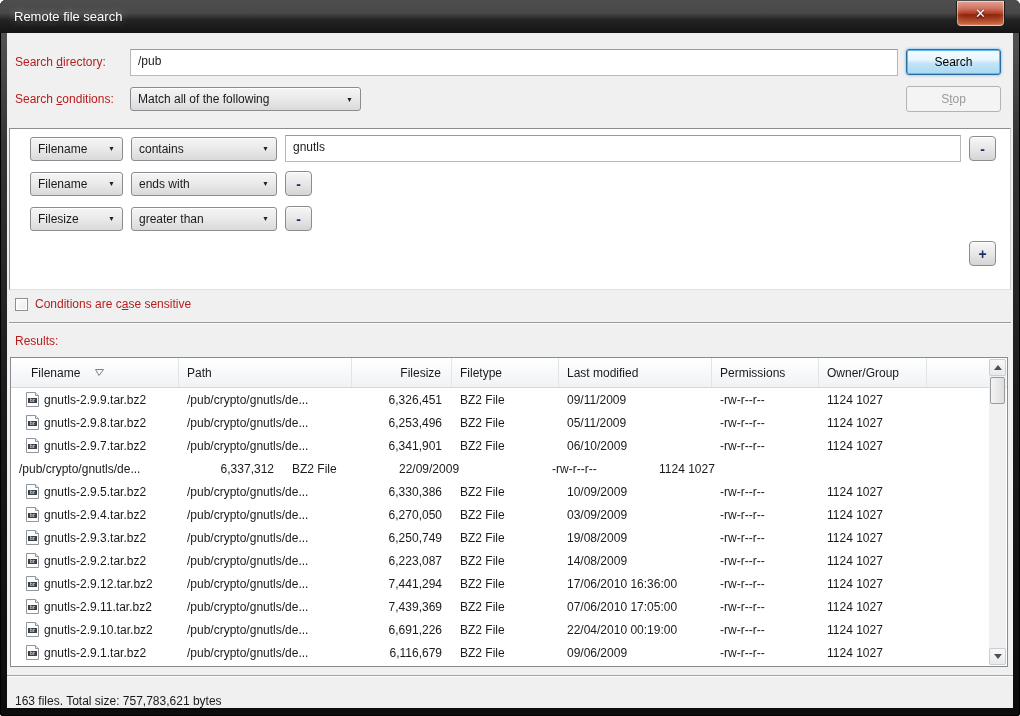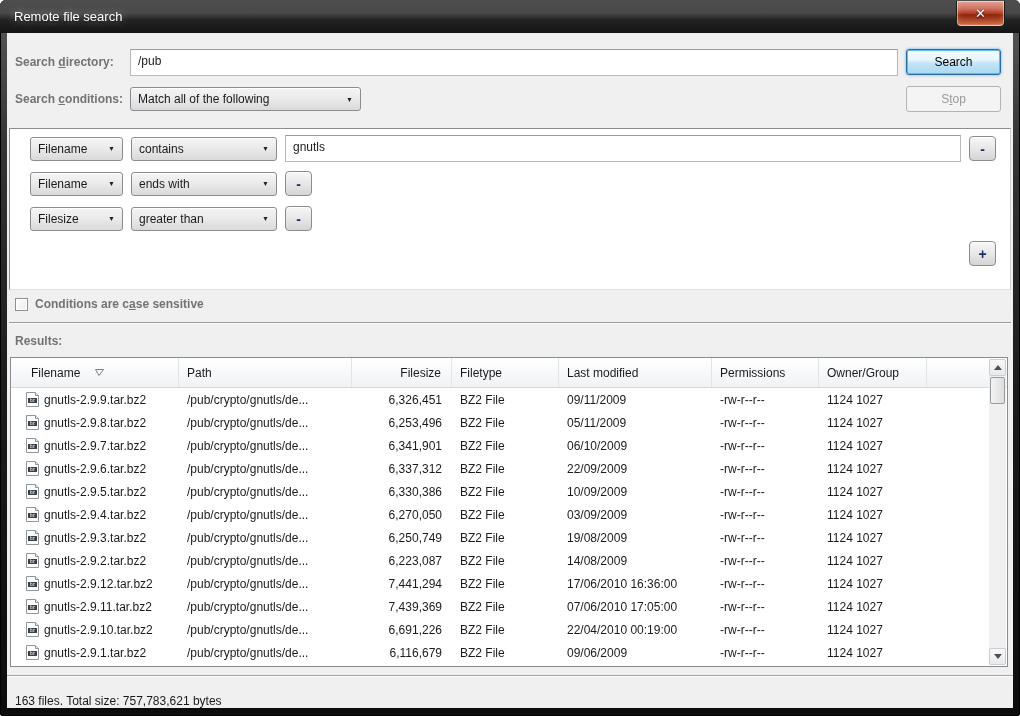--- a/index.html
+++ b/index.html
@@ -17,21 +17,21 @@
   .title{ color:#fff; font-size:13px; text-shadow:0 0 8px rgba(255,255,255,.5), 0 1px 2px rgba(0,0,0,.9); }
   .close-btn{ position:absolute; top:1px; right:15px; width:49px; height:26px;
     border:1px solid #1c1c1c; border-top:none; border-radius:0 0 5px 5px;
     background:linear-gradient(180deg,#e3a396 0%,#cf7261 30%,#b03a22 50%,#8e2410 55%,#b44b28 90%,#d8835b 100%);
     box-shadow:inset 0 0 0 1px rgba(255,255,255,.45), inset 0 -4px 7px rgba(255,190,140,.35);
     display:flex; align-items:center; justify-content:center; cursor:pointer; }
   .close-x{ color:#fff; font-size:13px; font-weight:bold; line-height:1; text-shadow:0 1px 2px rgba(0,0,0,.8); }
 
   .client{ position:absolute; left:7px; right:7px; top:33px; bottom:8px; background:#f0f0f0; }
 
-  .lbl{ color:#737373;font-weight:bold; }
+  .lbl{ color:#b91c1c; }
   .accel{ text-decoration:underline; }
 
   .row1{ position:absolute; left:8px; right:12px; top:16px; height:26px; display:flex; align-items:center; }
   .row2{ position:absolute; left:8px; right:12px; top:53px; height:26px; display:flex; align-items:center; }
   .lbl-fixed{ width:115px; flex:0 0 115px; }
 
   .textbox{ height:27px; line-height:22px; background:#fff; border:1px solid #b9b9b9; border-top-color:#9a9a9a;
     padding:0 7px; overflow:hidden; white-space:nowrap; }
   .dir-input{ flex:1; margin-right:8px; }
 
@@ -274,31 +274,20 @@
     </div>
     <div class="td c-path">/pub/crypto/gnutls/de...</div>
     <div class="td c-size">6,341,901</div>
     <div class="td c-type">BZ2 File</div>
     <div class="td c-mod">06/10/2009</div>
     <div class="td c-perm">-rw-r--r--</div>
     <div class="td c-owner">1124 1027</div>
   </div>
 
   <div class="tr">
-    <div class="td c-filename">
-      <span class="ficon">
-                <svg width="13" height="15" viewBox="0 0 13 15">
-                  <path d="M0.5 0.5 H9.5 L12.5 3.5 V14.5 H0.5 Z" fill="#fdfdfd" stroke="#8f969c"></path>
-                  <path d="M9.5 0.5 L9.5 3.5 L12.5 3.5" fill="#e8e8e8" stroke="#8f969c"></path>
-                  <rect x="2" y="6" width="9" height="5" fill="#3b3f46"></rect>
-                  <text x="6.5" y="10" font-size="4.5" fill="#ffffff" text-anchor="middle">bz</text>
-                </svg>
-              </span>
-      <span>gnutls-2.9.6.tar.bz2</span>
-    </div>
     <div class="td c-path">/pub/crypto/gnutls/de...</div>
     <div class="td c-size">6,337,312</div>
     <div class="td c-type">BZ2 File</div>
     <div class="td c-mod">22/09/2009</div>
     <div class="td c-perm">-rw-r--r--</div>
     <div class="td c-owner">1124 1027</div>
   </div>
 
   <div class="tr">
     <div class="td c-filename">

